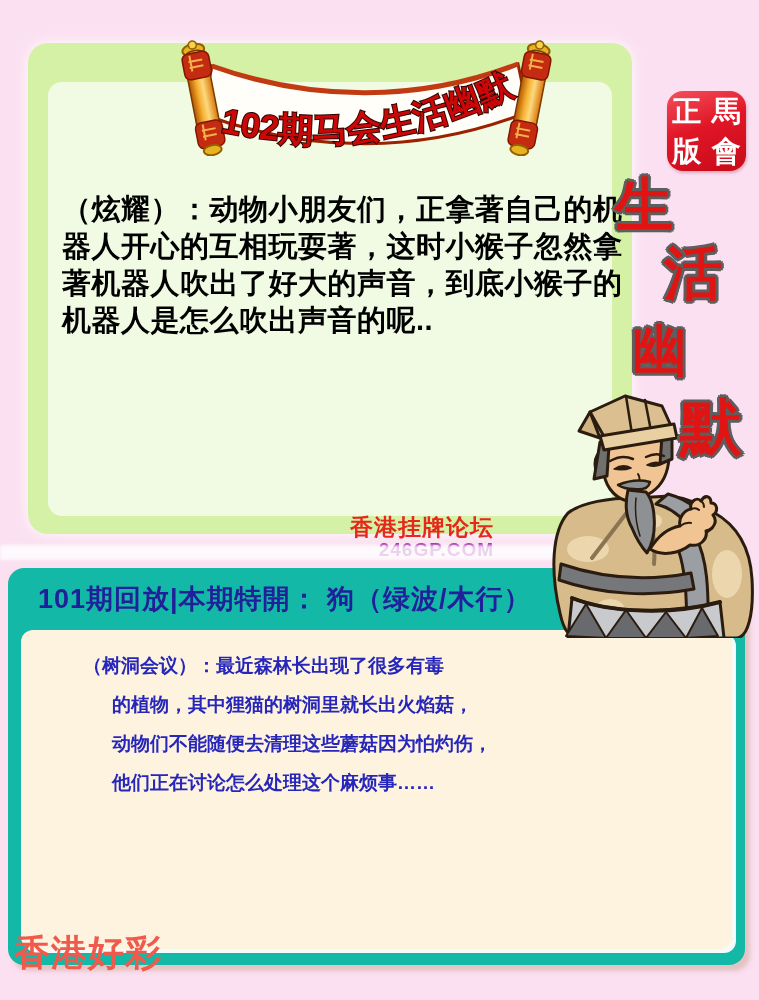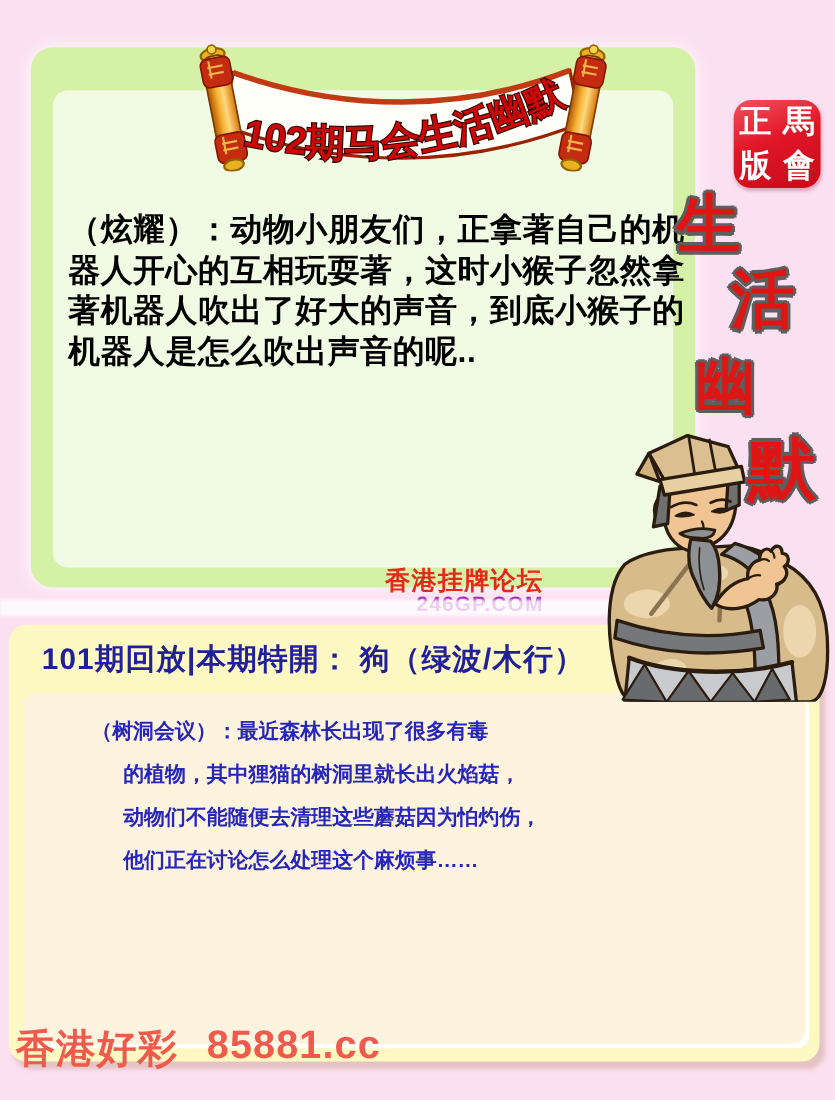--- a/index.html
+++ b/index.html
@@ -35,21 +35,21 @@
   .v2{left:664px;top:244px;font-size:58px;}
   .v3{left:632px;top:324px;font-size:55px;}
   .v4{left:680px;top:396px;font-size:62px;}
 
   
   .white-strip{position:absolute;left:0;top:545px;width:566px;height:15px;
     background:rgba(255,255,255,.8);filter:blur(1.5px);z-index:2;}
 
   
   .cream-box{position:absolute;left:8px;top:568px;width:737px;height:397px;
-    background:#fef9c3;border-radius:16px;z-index:1;
+    background:#14b8a6;border-radius:16px;z-index:1;
     box-shadow:5px 6px 4px rgba(205,165,150,.5);}
   .cream-header{position:absolute;left:30px;top:13px;font-size:27px;font-weight:bold;
     color:#20209A;letter-spacing:1px;}
   .cream-inner{position:absolute;left:13px;right:13px;top:62px;bottom:16px;
     background:#FDF3DF;border-radius:12px;box-shadow:4px 4px 0 rgba(255,255,255,.95);}
   .replay-text{position:absolute;left:104px;top:78px;width:600px;
     font-size:19px;line-height:39px;font-weight:600;color:#2626BA;
     white-space:pre-line;text-indent:-29px;}
 
   
@@ -196,16 +196,15 @@
       <path d="M 100,163 C 108,150 118,142 130,140 C 128,131 135,124 141,123
                C 139,116 147,110 151,115 C 155,108 161,110 161,117
                C 167,117 169,125 163,129 C 168,135 164,143 156,145
                C 158,153 150,161 140,159 C 130,167 112,171 100,163 Z" fill="#F1C593"></path>
       <path d="M 130,140 Q 136,136 141,137 M 141,123 Q 146,121 149,124 M 151,115 Q 154,117 154,121" fill="none" stroke-width="2"></path>
     </g>
   </svg>
 
   <div class="footer">
     <span>香港好彩</span>
-    <span>85881.cc</span>
   </div>
 
 </div>
 
 </body></html>

